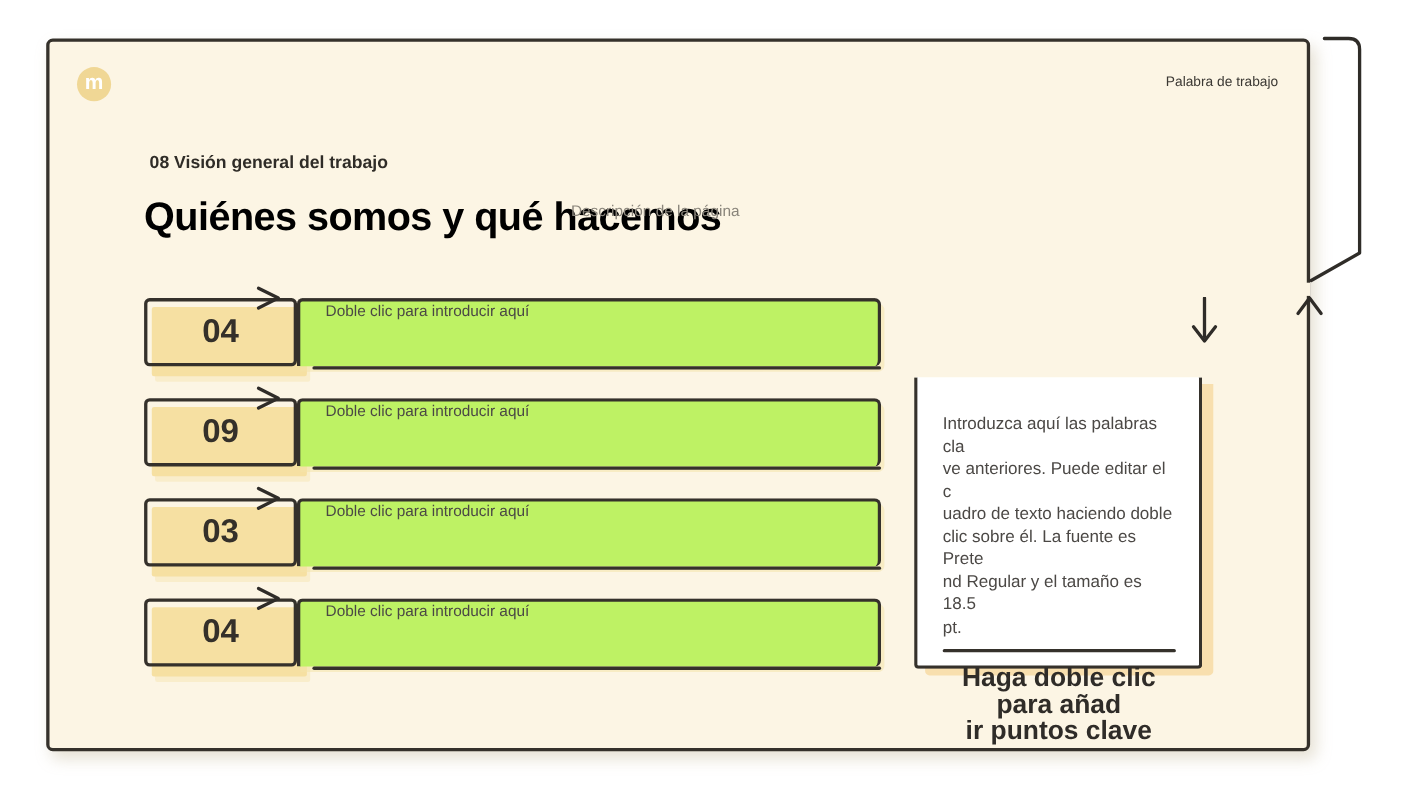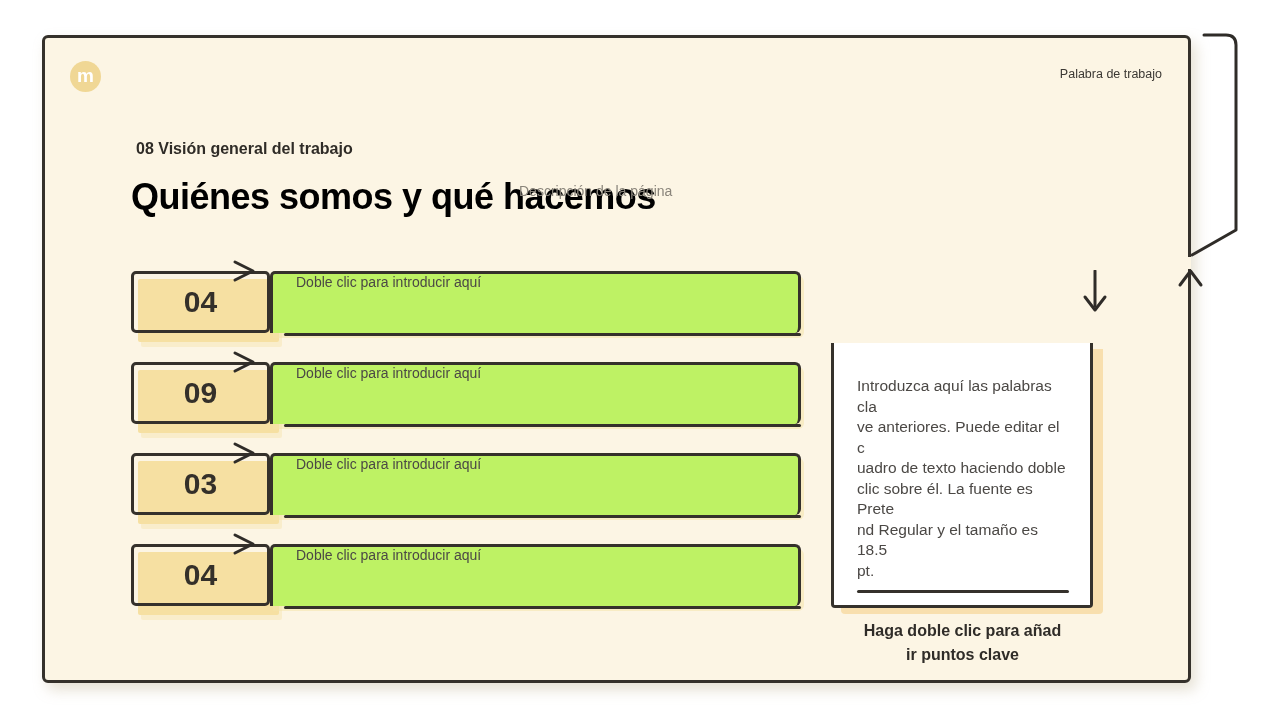--- a/index.html
+++ b/index.html
@@ -74,21 +74,21 @@
 
   .kw-down-arrow { position:absolute; left:1035px; top:232px; width:30px; height:46px; z-index:4; }
 
   .kw-card {
     position:absolute; left:786px; top:305px; width:262px; height:265px;
     background:#ffffff; border:3px solid #35312B; border-top:none; border-radius:0 0 4px 4px;
     box-shadow:10px 6px 0 #F8DFAE; padding:33px 22px 0 23px; z-index:1;
   }
   .kw-body { font-size:15.5px; line-height:20.5px; color:#4B4845; white-space:pre-line; }
   .kw-divider { width:212px; height:3px; background:#35312B; border-radius:2px; margin-top:9px; }
-  .kw-footer { margin-top:26px; font-size:16px; line-height:24px; font-weight:700;
+  .kw-footer { margin-top:12px; font-size:24px; line-height:24px; font-weight:700;
                color:#2F2C28; text-align:center; white-space:pre-line; }
 
   
   .deco { position:absolute; left:0; top:0; width:1280px; height:720px; z-index:6; pointer-events:none; }
   .stroke { fill:none; stroke:#2F2C28; stroke-width:3; stroke-linecap:round; stroke-linejoin:round; }
 </style>
 </head>
 <body>
 
 <div class="stage">

